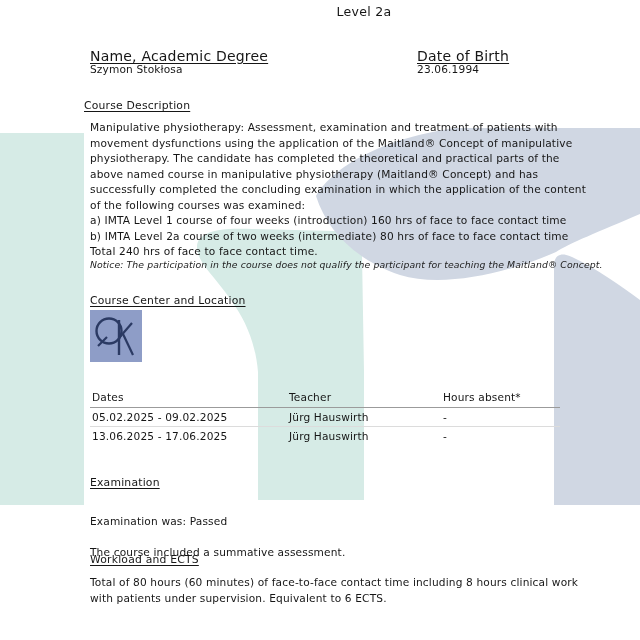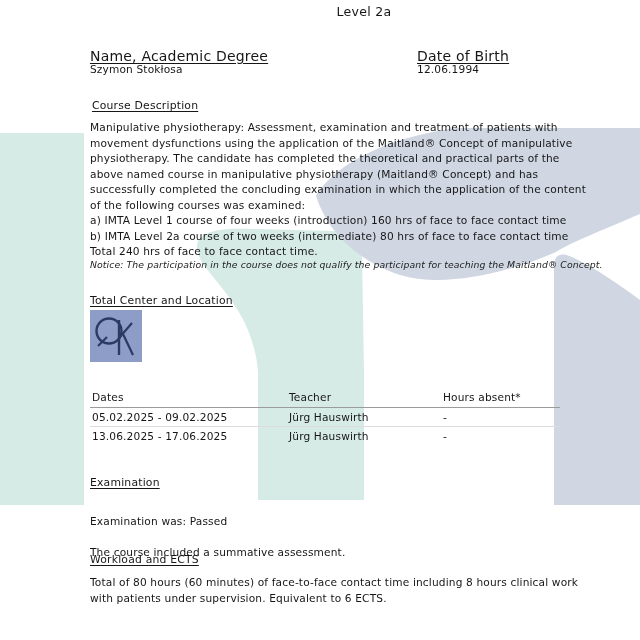--- a/index.html
+++ b/index.html
@@ -53,35 +53,35 @@
   </svg>
 
   <div class="content">
 
     <div class="abs title">Level 2a</div>
 
     <div class="abs label" style="left:90px;top:48px;">Name, Academic Degree</div>
     <div class="abs body-text" style="left:90px;top:62px;">Szymon Stokłosa</div>
 
     <div class="abs label" style="left:417px;top:48px;">Date of Birth</div>
-    <div class="abs body-text" style="left:417px;top:62px;">12.06.1994</div>
+    <div class="abs body-text" style="left:417px;top:62px;">23.06.1994</div>
 
-    <div class="abs heading" style="left:92px;top:99px;">Course Description</div>
+    <div class="abs heading" style="left:84px;top:99px;">Course Description</div>
     <div class="abs body-text" style="left:90px;top:120px;">Manipulative physiotherapy: Assessment, examination and treatment of patients with
 movement dysfunctions using the application of the Maitland® Concept of manipulative
 physiotherapy. The candidate has completed the theoretical and practical parts of the
 above named course in manipulative physiotherapy (Maitland® Concept) and has
 successfully completed the concluding examination in which the application of the content
 of the following courses was examined:
 a) IMTA Level 1 course of four weeks (introduction) 160 hrs of face to face contact time
 b) IMTA Level 2a course of two weeks (intermediate) 80 hrs of face to face contact time
 Total 240 hrs of face to face contact time.</div>
     <div class="abs small-italic" style="left:90px;top:259px;">Notice: The participation in the course does not qualify the participant for teaching the Maitland® Concept.</div>
 
-    <div class="abs heading" style="left:90px;top:294px;">Total Center and Location</div>
+    <div class="abs heading" style="left:90px;top:294px;">Course Center and Location</div>
 
     <div class="abs" style="left:90px;top:310px;">
       <svg class="logo-box" width="52" height="52" viewBox="0 0 52 52" aria-hidden="true">
         <rect x="0" y="0" width="52" height="52" fill="#8e9dc7"></rect>
         <circle cx="19" cy="21" r="12.5" fill="none" stroke="#2b3a63" stroke-width="2.4"></circle>
         <line x1="8" y1="36" x2="17" y2="27" stroke="#2b3a63" stroke-width="2.2"></line>
         <line x1="29" y1="10" x2="29" y2="45" stroke="#2b3a63" stroke-width="2.4"></line>
         <line x1="29" y1="28" x2="42" y2="13" stroke="#2b3a63" stroke-width="2.2"></line>
         <line x1="33" y1="24" x2="43" y2="45" stroke="#2b3a63" stroke-width="2.2"></line>
       </svg>

